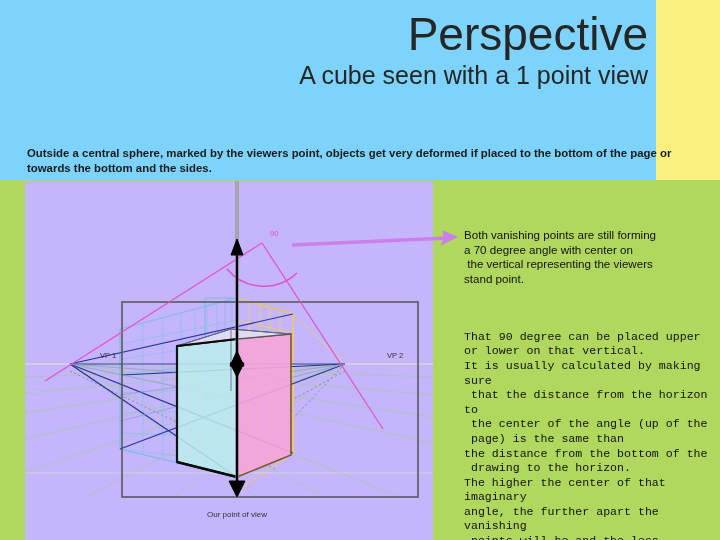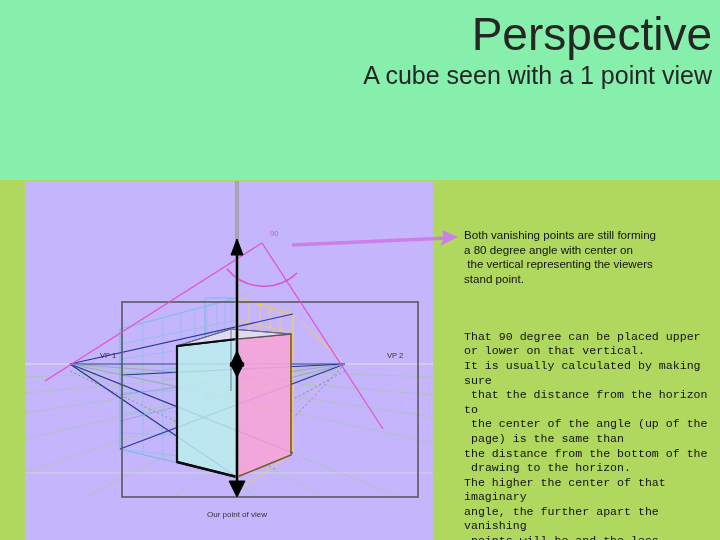--- a/index.html
+++ b/index.html
@@ -5,21 +5,21 @@
   html,body{margin:0;padding:0;}
   body{
     width:720px;height:540px;overflow:hidden;
     font-family:"Liberation Sans", sans-serif;
     background:#f7ef7e;
     position:relative;
   }
   #slide{position:absolute;left:0;top:0;width:720px;height:540px;background:#faf07f;}
 
   
-  #header{position:absolute;left:0;top:0;width:720px;height:180px;background:#86efac;}
+  #header{position:absolute;left:0;top:0;width:656px;height:180px;background:#7dd3fc;}
   #title{
     position:absolute;right:8px;top:8px;
     font-size:46px;color:#262626;letter-spacing:0px;
     font-weight:400;line-height:52px;white-space:nowrap;
   }
   #subtitle{
     position:absolute;right:8px;top:60px;
     font-size:25px;color:#262626;font-weight:400;
     line-height:30px;white-space:nowrap;
   }
@@ -48,20 +48,21 @@
   .para:last-child{margin-bottom:0;font-family:Liberation Mono, monospace;}
 </style>
 </head>
 <body>
 
 <div id="slide">
 
   <div id="header">
     <div id="title">Perspective</div>
     <div id="subtitle">A cube seen with a 1 point view</div>
+    <div id="intro">Outside a central sphere, marked by the viewers point, objects get very deformed if placed to the bottom of the page or towards the bottom and the sides.</div>
   </div>
 
   <div id="greenband"></div>
 
   <div id="panel">
     <svg width="408" height="342" viewBox="0 0 408 342">
       <defs>
         <clipPath id="frameclip">
             <rect x="97" y="121" width="296" height="195"></rect>
           </clipPath>
@@ -200,21 +201,21 @@
     </svg>
   </div>
 
   <svg id="calloutarrow" style="position:absolute;left:280px;top:225px;width:185px;height:40px;overflow:visible;">
     <line x1="12" y1="20" x2="168" y2="13" stroke="#cc7fe8" stroke-width="3.4"></line>
     <polygon points="178,12 162,5 164,13 160,21" fill="#cc7fe8"></polygon>
   </svg>
 
   <div id="sidetext">
     <div class="para">Both vanishing points are still forming
-a 80 degree angle with center on
+a 70 degree angle with center on
  the vertical representing the viewers
 stand point.</div>
     <div class="para">That 90 degree can be placed upper
 or lower on that vertical.
 It is usually calculated by making sure
  that the distance from the horizon to
  the center of the angle (up of the
  page) is the same than
 the distance from the bottom of the
  drawing to the horizon.

